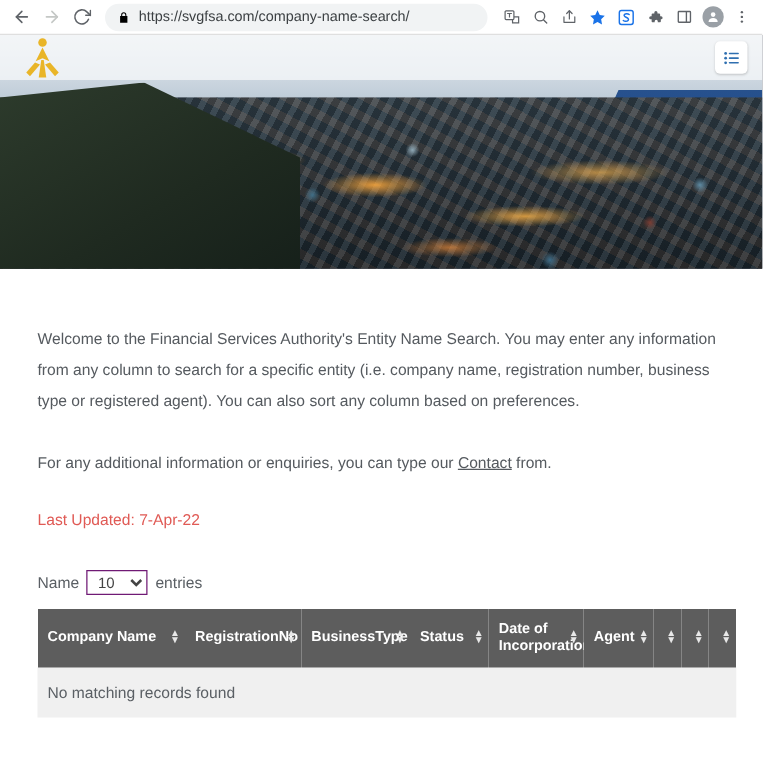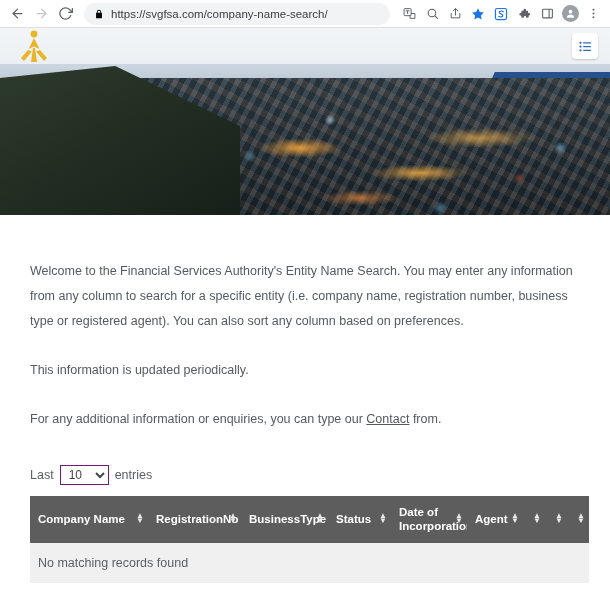--- a/index.html
+++ b/index.html
@@ -344,29 +344,29 @@
       </svg>
     </div>
   </div>
 </div>
 
 <div class="content">
 
   <div class="intro-block">
     <p class="body-text">Welcome to the Financial Services Authority's Entity Name Search. You may enter any information from any column to search for a specific entity (i.e. company name, registration number, business type or registered agent). You can also sort any column based on preferences.</p>
 
-    <p class="body-text spaced">This information is updated periodically.</p>
 
     <p class="body-text spaced"><span>For any additional information or enquiries, you can type our </span><a class="inline-link" href="#">Contact</a><span> from.</span></p>
 
+    <div class="last-updated">Last Updated:  7-Apr-22</div>
   </div>
 
   <div class="dt-controls">
     <div class="dt-length">
-      <span>Last</span>
+      <span>Name</span>
       <select>
         <option selected="">10</option>
         <option>25</option>
         <option>50</option>
         <option>100</option>
       </select>
       <span>entries</span>
     </div>
 
   </div>

